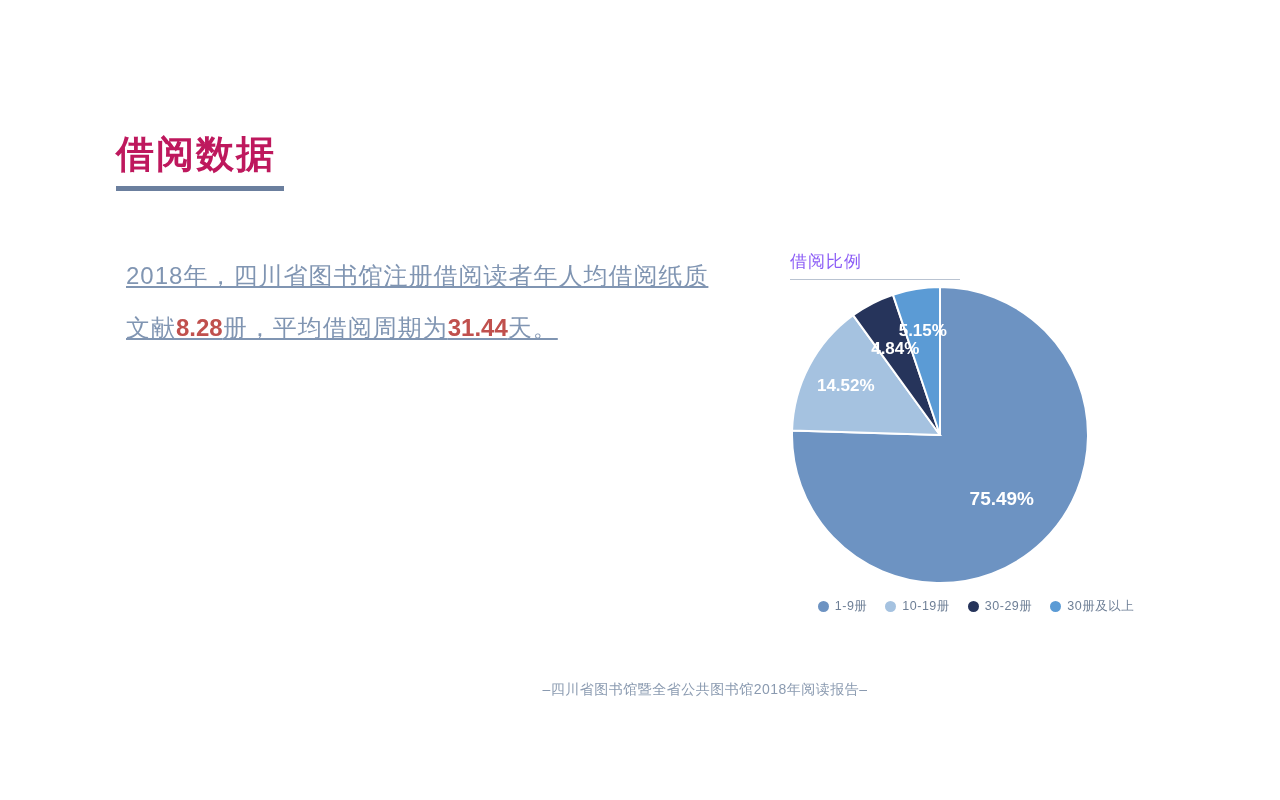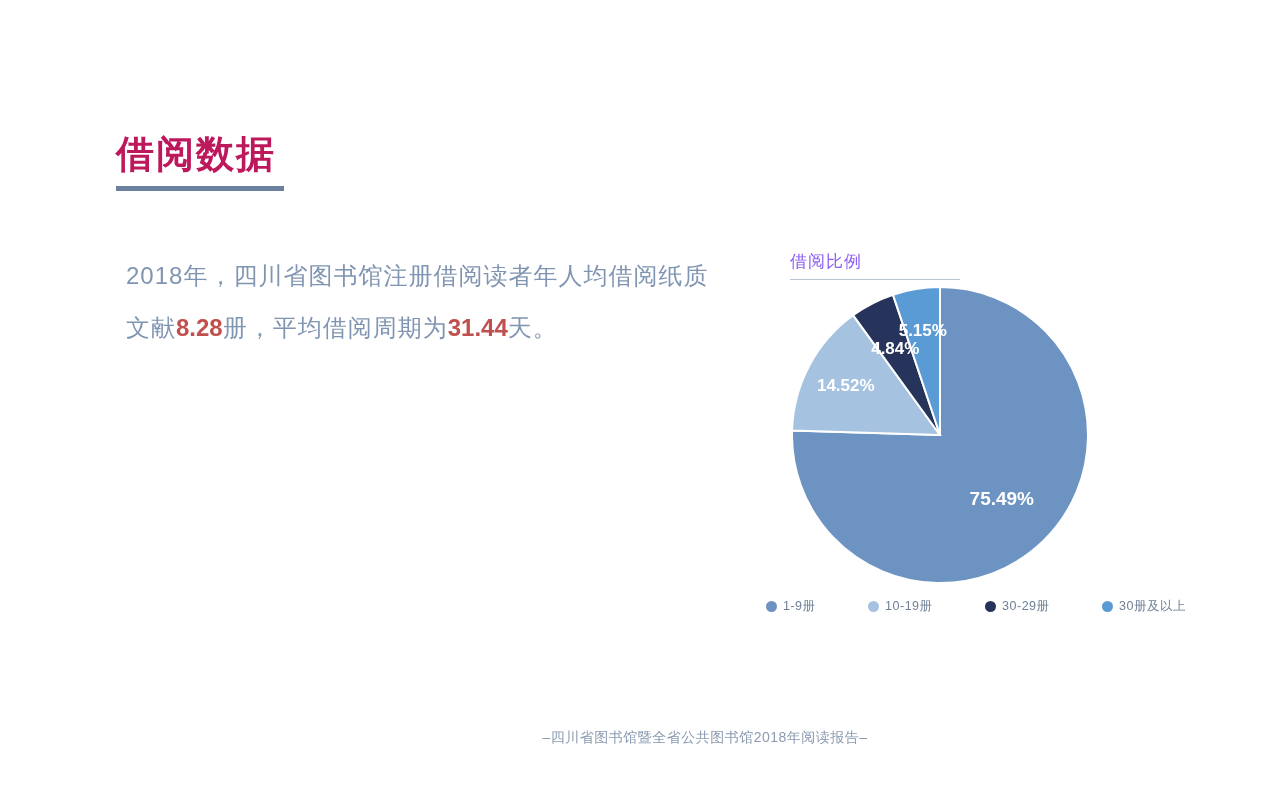--- a/index.html
+++ b/index.html
@@ -51,20 +51,21 @@
     left: 126px;
     top: 250px;
     width: 600px;
   }
   .para {
     font-size: 24px;
     line-height: 52px;
     color: #8095b2;
     letter-spacing: 1px;
     margin: 0 10px 48px 0;
+    text-decoration: underline;
   }
   .para:last-child { margin-bottom: 0; }
   .para .hl {
     color: #c0504d;
     font-weight: 700;
     letter-spacing: 0px;
   }
 
   
   .chart-panel {
@@ -108,21 +109,21 @@
   }
 
   
   .legend {
     position: absolute;
     left: -24px;
     top: 348px;
     width: 420px;
     display: flex;
     align-items: center;
-    justify-content: space-between;
+    justify-content: center;
     gap: 18px;
   }
   .legend-item {
     display: flex;
     align-items: center;
     gap: 6px;
   }
   .legend-dot {
     width: 11px;
     height: 11px;
@@ -134,21 +135,21 @@
     font-size: 12.5px;
     color: #6e7f96;
     white-space: nowrap;
     letter-spacing: 0.5px;
   }
 
   
   .footer {
     position: absolute;
     left: 0;
-    top: 728px;
+    top: 680px;
     width: 1280px;
     text-align: center;
     padding-right: 90px;
     box-sizing: border-box;
     padding-left: 30px;
   }
   .footer-text {
     font-size: 14px;
     color: #8a9ab0;
     letter-spacing: 0.5px;

